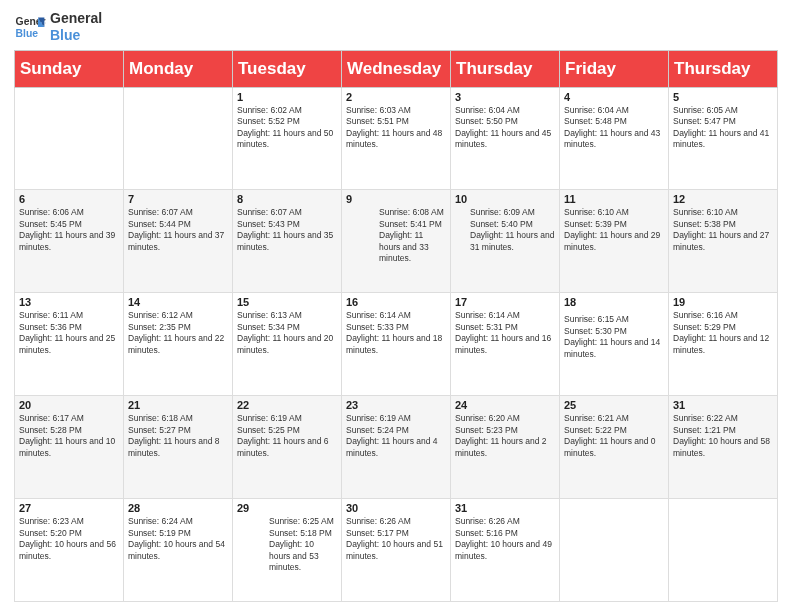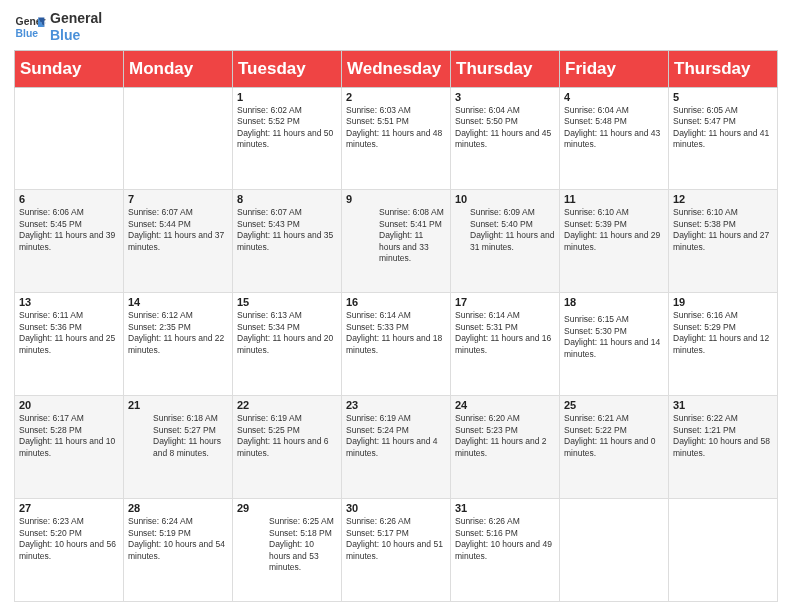--- a/index.html
+++ b/index.html
@@ -253,21 +253,21 @@
         </tr>
         <tr>
           <td>
             <span class="day-number">20</span>
             <div class="day-info" style="white-space: pre-line;">Sunrise: 6:17 AM
 Sunset: 5:28 PM
 Daylight: 11 hours and 10 minutes.</div>
           </td>
           <td>
             <span class="day-number">21</span>
-            <div class="day-info" style="white-space: pre-line; margin-left: 25px;">Sunrise: 6:18 AM
+            <div class="day-info" style="white-space: pre-line;">Sunrise: 6:18 AM
 Sunset: 5:27 PM
 Daylight: 11 hours and 8 minutes.</div>
           </td>
           <td>
             <span class="day-number">22</span>
             <div class="day-info" style="white-space: pre-line;">Sunrise: 6:19 AM
 Sunset: 5:25 PM
 Daylight: 11 hours and 6 minutes.</div>
           </td>
           <td>

